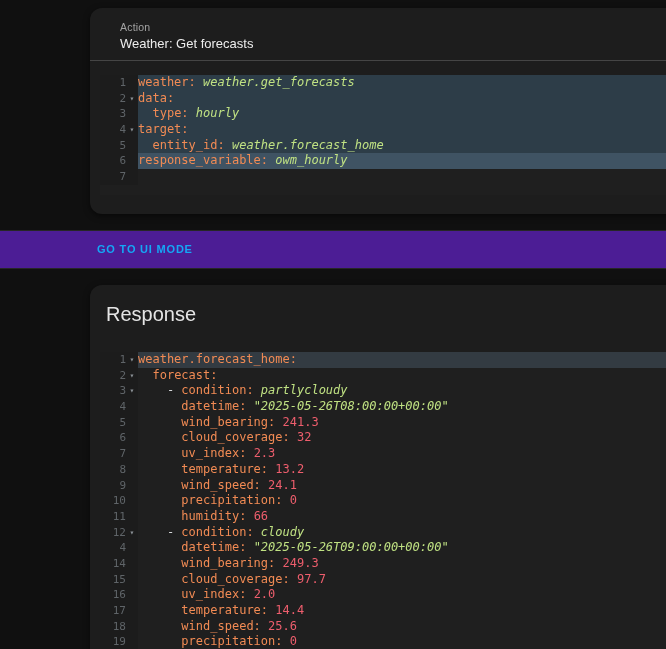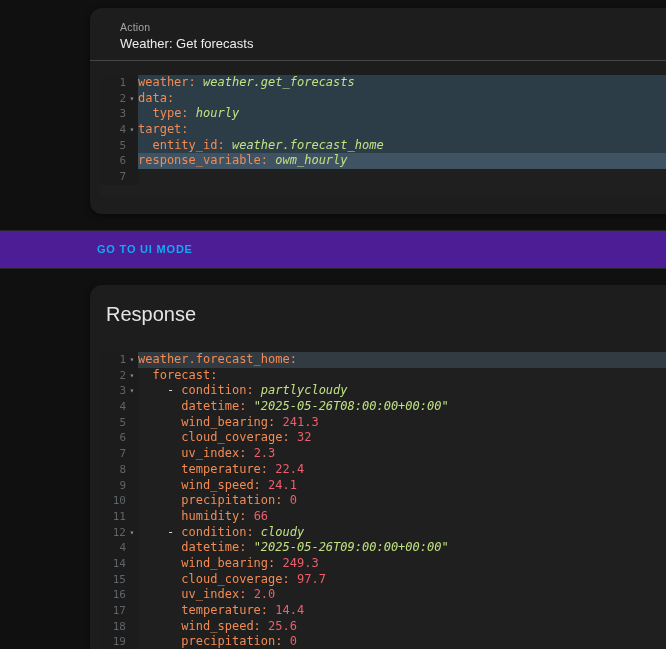--- a/index.html
+++ b/index.html
@@ -183,21 +183,21 @@
             <span class="ln">7</span>
             <span class="fold"></span>
           </span>
           <pre class="code"><span class="tok-plain">      </span><span class="tok-key">uv_index:</span><span class="tok-plain"> </span><span class="tok-num">2.3</span></pre>
         </div>
         <div class="row">
           <span class="gut">
             <span class="ln">8</span>
             <span class="fold"></span>
           </span>
-          <pre class="code"><span class="tok-plain">      </span><span class="tok-key">temperature:</span><span class="tok-plain"> </span><span class="tok-num">22.4</span></pre>
+          <pre class="code"><span class="tok-plain">      </span><span class="tok-key">temperature:</span><span class="tok-plain"> </span><span class="tok-num">13.2</span></pre>
         </div>
         <div class="row">
           <span class="gut">
             <span class="ln">9</span>
             <span class="fold"></span>
           </span>
           <pre class="code"><span class="tok-plain">      </span><span class="tok-key">wind_speed:</span><span class="tok-plain"> </span><span class="tok-num">24.1</span></pre>
         </div>
         <div class="row">
           <span class="gut">

